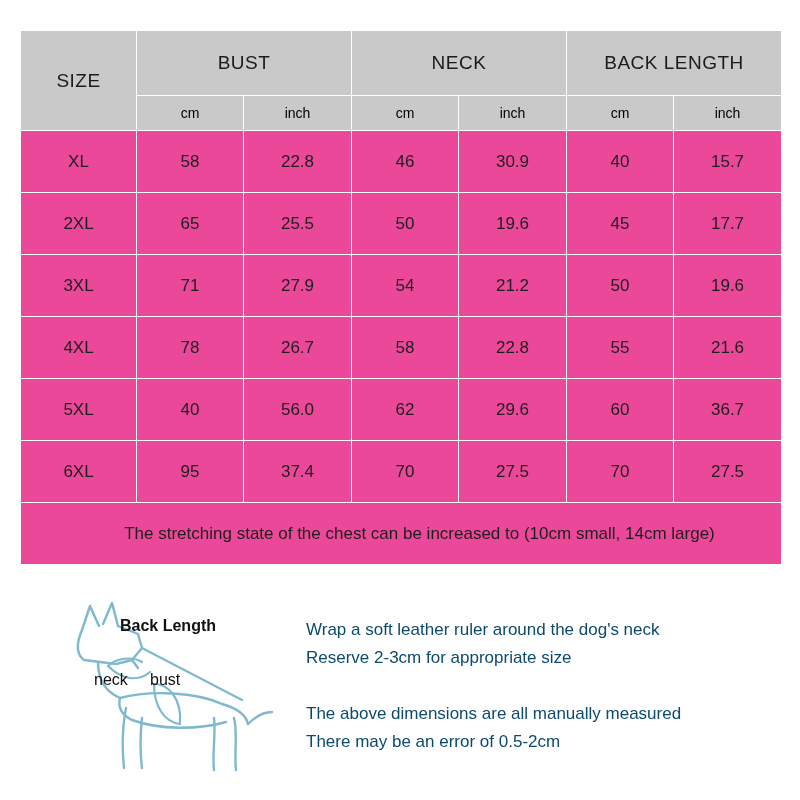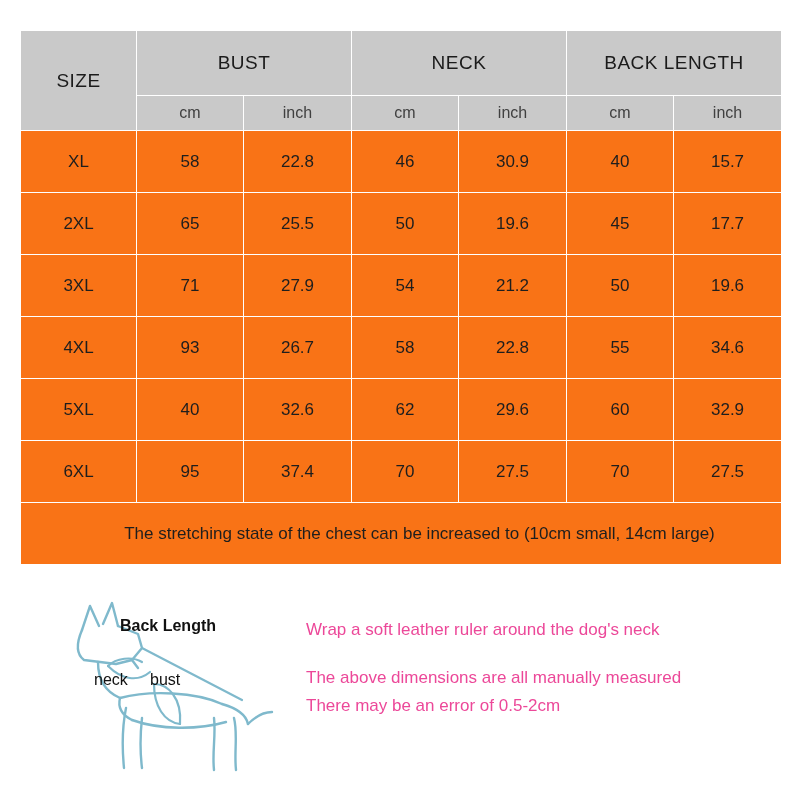--- a/index.html
+++ b/index.html
@@ -48,27 +48,27 @@
     background: #c9c9c9;
     color: #1b1b1b;
     font-size: 19px;
     font-weight: bold;
     letter-spacing: 0.5px;
     height: 62px;
   }
 
   .hdr-sub th {
     background: #c9c9c9;
-    color: #404040;
-    font-size: 16px;
+    color: #000000;
+    font-size: 14px;
     height: 32px;
   }
 
   .size-table tbody td {
-    background: #f97316;
+    background: #ec4899;
     font-size: 17px;
     height: 59px;
     color: #1e1e1e;
   }
 
   .size-table tbody td.size-cell {
     font-size: 17px;
   }
 
   .note-row td {
@@ -119,24 +119,24 @@
   .text-block {
     position: absolute;
     left: 306px;
     top: 28px;
     width: 470px;
   }
   .text-block p {
     margin: 0;
     font-size: 17px;
     line-height: 28px;
-    color: #ec4899;
+    color: #0c4a6e;
   }
   .text-block .para2 {
-    margin-top: 20px;
+    margin-top: 28px;
   }
 </style>
 </head>
 <body>
 
 <div class="page">
 
   <div class="table-wrap">
     <table class="size-table">
       <colgroup>
@@ -187,35 +187,35 @@
           <td class="size-cell">3XL</td>
           <td>71</td>
           <td>27.9</td>
           <td>54</td>
           <td>21.2</td>
           <td>50</td>
           <td>19.6</td>
         </tr>
         <tr>
           <td class="size-cell">4XL</td>
-          <td>93</td>
+          <td>78</td>
           <td>26.7</td>
           <td>58</td>
           <td>22.8</td>
           <td>55</td>
-          <td>34.6</td>
+          <td>21.6</td>
         </tr>
         <tr>
           <td class="size-cell">5XL</td>
           <td>40</td>
-          <td>32.6</td>
+          <td>56.0</td>
           <td>62</td>
           <td>29.6</td>
           <td>60</td>
-          <td>32.9</td>
+          <td>36.7</td>
         </tr>
         <tr>
           <td class="size-cell">6XL</td>
           <td>95</td>
           <td>37.4</td>
           <td>70</td>
           <td>27.5</td>
           <td>70</td>
           <td>27.5</td>
         </tr>
@@ -264,18 +264,19 @@
           <path d="M96,60 L196,112" stroke-width="2.2"></path>
         </g>
       </svg>
       <span class="lbl lbl-back">Back Length</span>
       <span class="lbl lbl-neck">neck</span>
       <span class="lbl lbl-bust">bust</span>
     </div>
 
     <div class="text-block">
       <p>Wrap a soft leather ruler around the dog's neck</p>
+      <p>Reserve 2-3cm for appropriate size</p>
       <p class="para2">The above dimensions are all manually measured</p>
       <p>There may be an error of 0.5-2cm</p>
     </div>
 
   </div>
 </div>
 
 </body></html>

